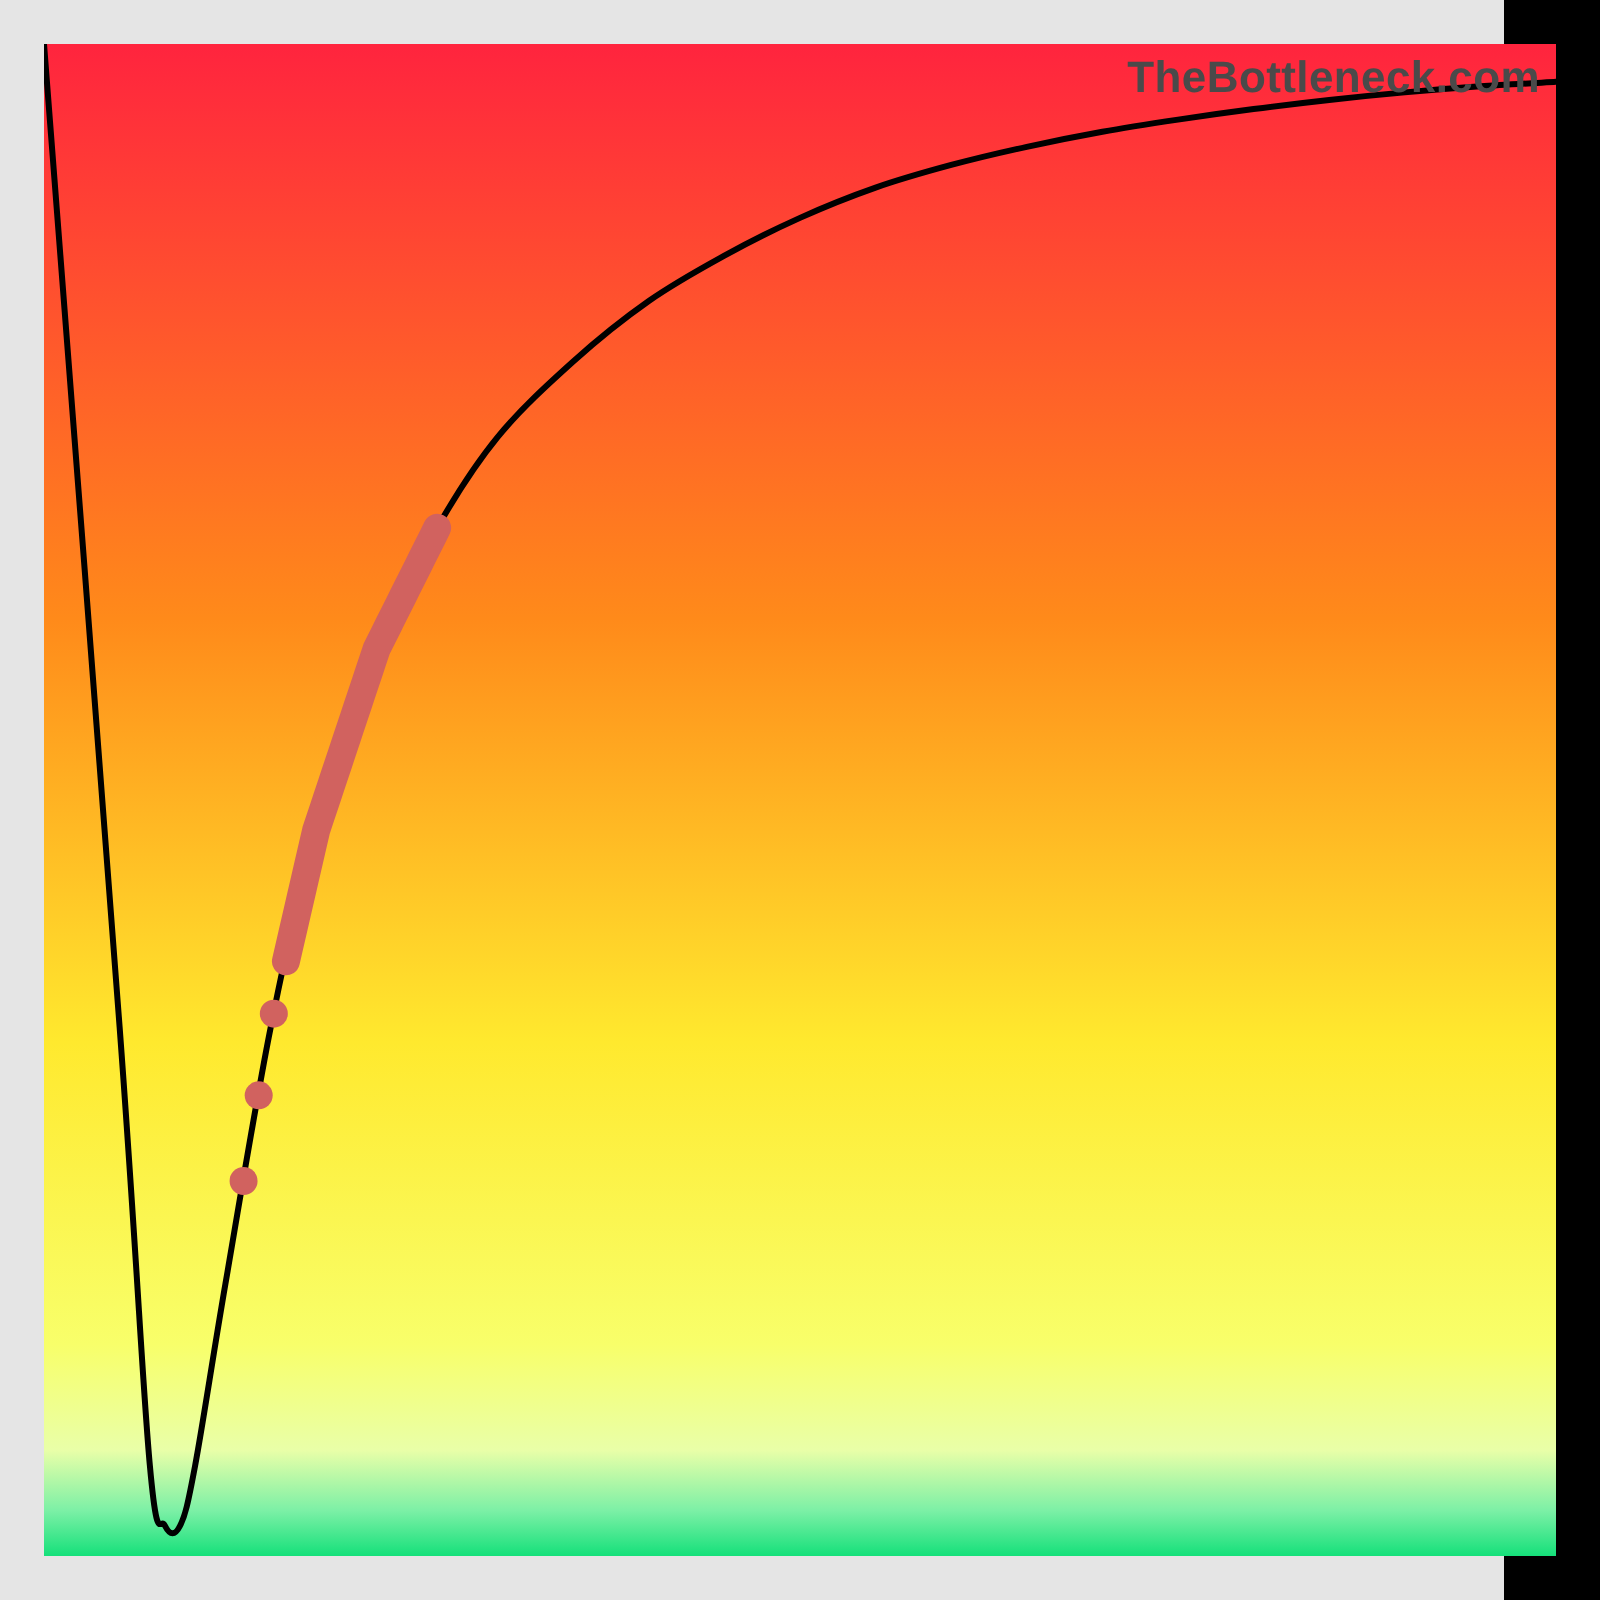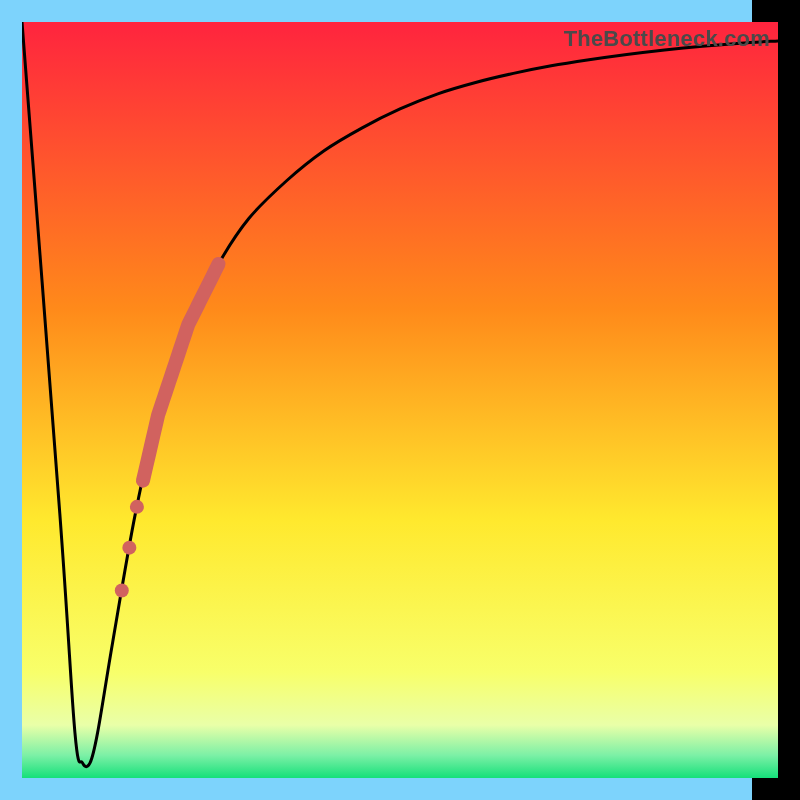--- a/index.html
+++ b/index.html
@@ -9,21 +9,21 @@
     height: 800px;
     overflow: hidden;
     background: #000;
   }
   .frame {
     position: absolute;
     left: 0;
     top: 0;
     width: 752px;
     height: 800px;
-    background: #7dd3fc;
+    background: #e5e5e5;
   }
   .plot {
     position: absolute;
     left: 22px;
     top: 22px;
     width: 756px;
     height: 756px;
     overflow: hidden;
   }
   .watermark {

